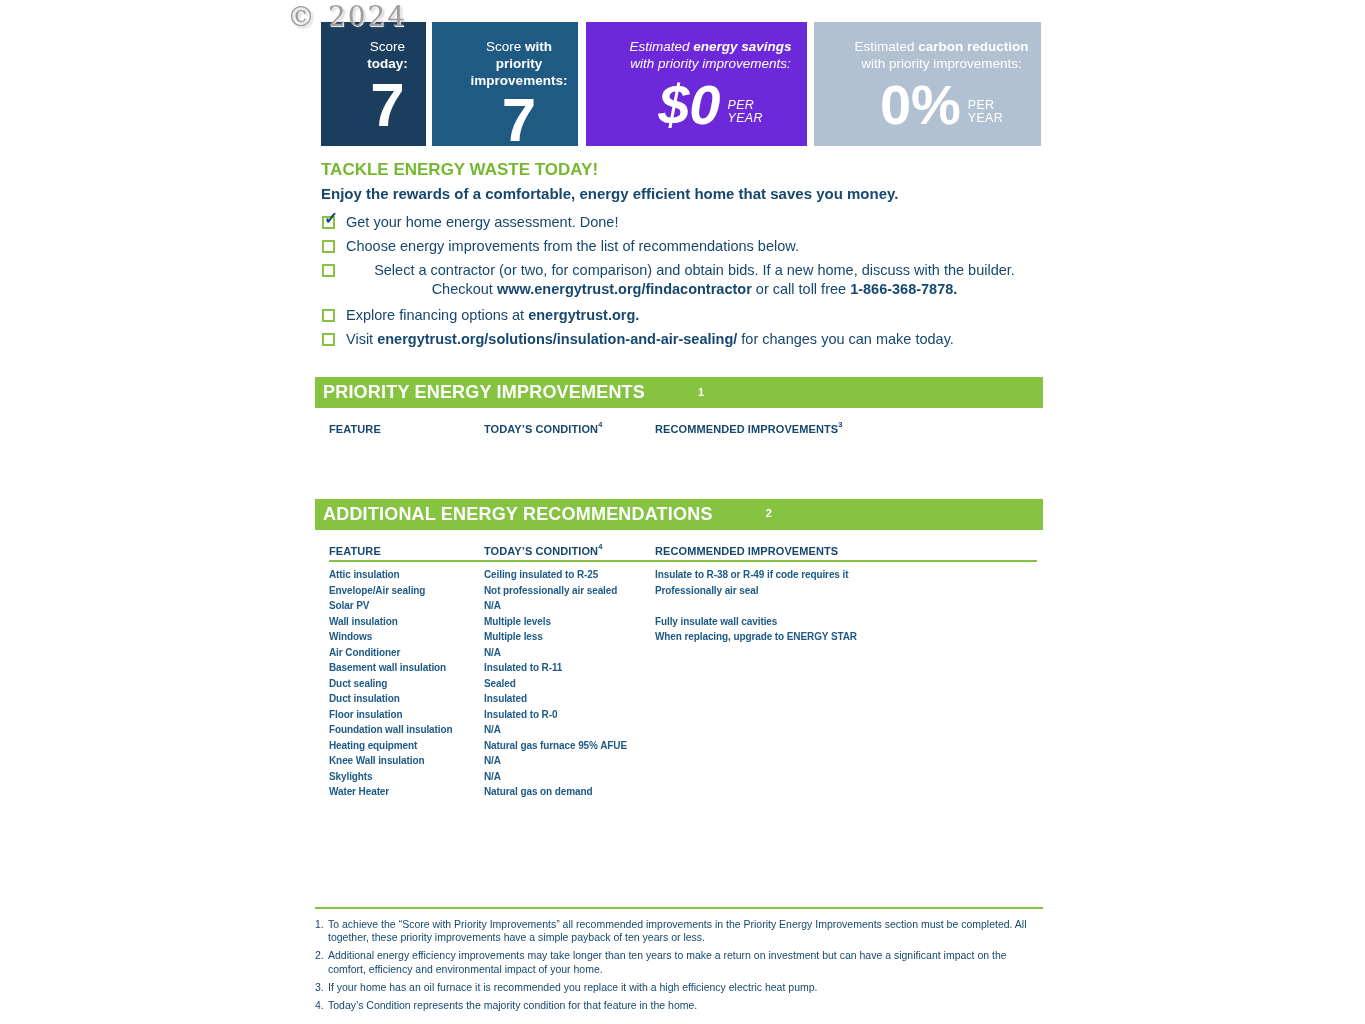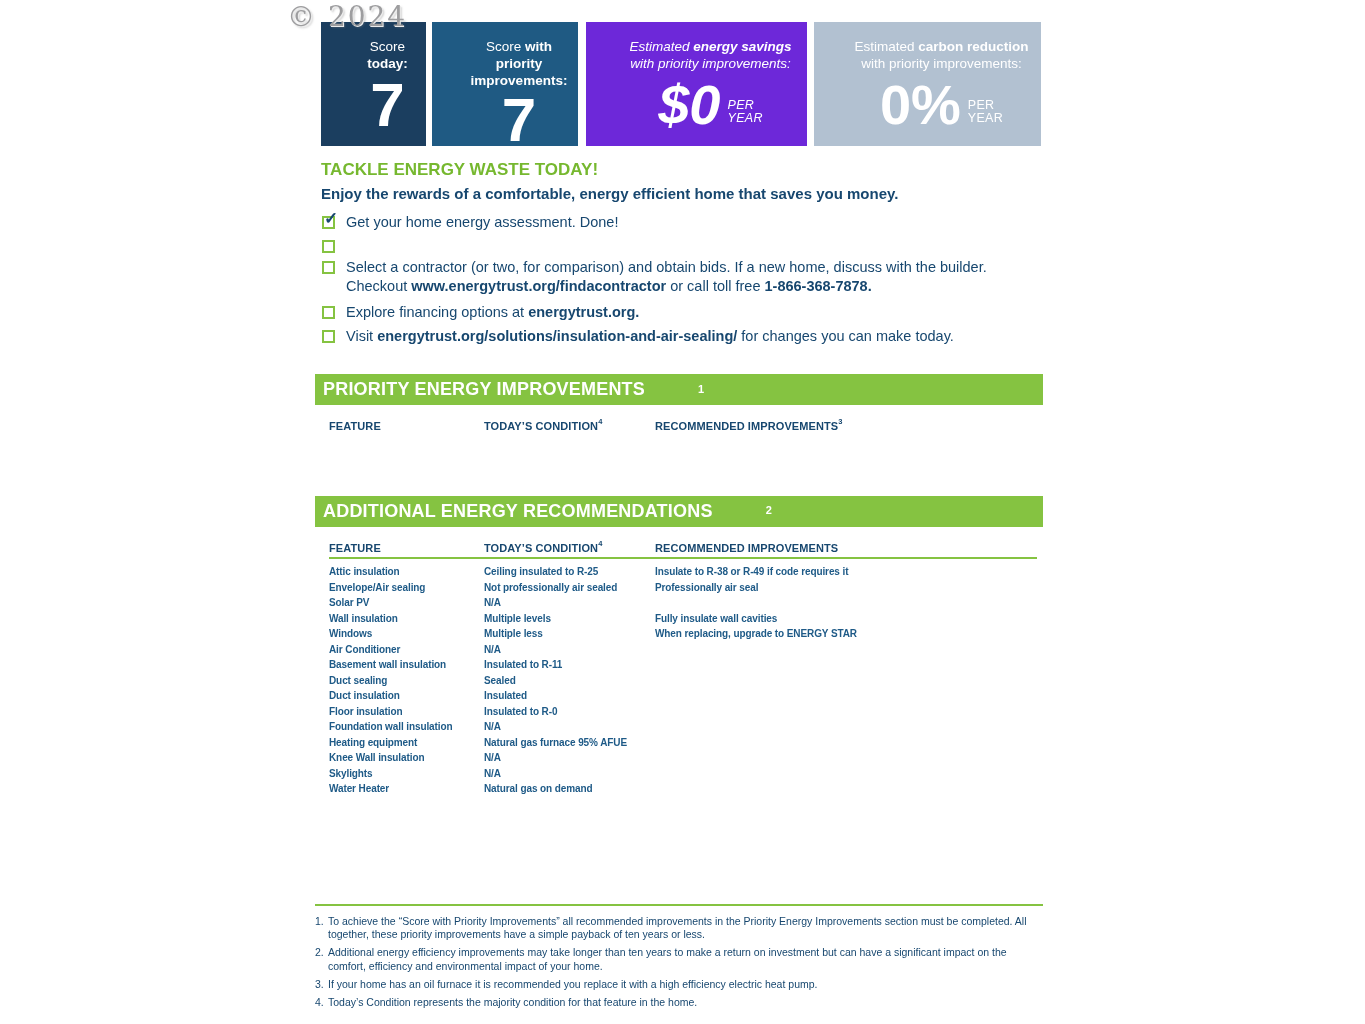--- a/index.html
+++ b/index.html
@@ -36,21 +36,21 @@
   .unit{
     display:flex;flex-direction:column;justify-content:space-between;
     font-size:12.5px;line-height:13px;margin-left:7px;margin-top:14px;letter-spacing:.3px;
   }
 
   
   .headline{margin:15px 0 0 6px;font-size:17px;font-weight:bold;color:#76b82f;line-height:18px;}
   .subheadline{margin:7px 0 0 6px;font-size:15px;font-weight:bold;color:#17476f;line-height:16px;}
   .checklist{margin:11px 0 0 6px;}
   .check-item{display:flex;margin-bottom:5px;line-height:19px;font-size:14.5px;color:#17476f;}
-  .check-item.gap{margin-bottom:7px;}
+  .check-item.gap{margin-bottom:7px;text-align:center;}
   .checkbox{
     position:relative;flex:0 0 13px;width:13px;height:13px;margin:3px 11px 0 1px;
     border:2px solid #85c341;box-sizing:border-box;background:#fff;
   }
   .checkbox .mark{
     position:absolute;left:0px;top:-9px;font-size:17px;font-weight:bold;color:#17476f;
   }
   .check-text b{font-weight:bold;}
 
   
@@ -137,20 +137,21 @@
 
   <div class="checklist">
       <div class="check-item">
         <span class="checkbox">
           <span class="mark">✓</span>
         </span>
         <span class="check-text"><span>Get your home energy assessment. Done!</span></span>
       </div>
       <div class="check-item">
         <span class="checkbox"></span>
+        <span class="check-text"><span>Choose energy improvements from the list of recommendations below.</span></span>
       </div>
       <div class="check-item gap">
         <span class="checkbox"></span>
         <span class="check-text"><span>Select a contractor (or two, for comparison) and obtain bids. If a new home, discuss with the builder. Checkout </span><b>www.energytrust.org/findacontractor</b><span> or call toll free </span><b>1-866-368-7878.</b></span>
       </div>
       <div class="check-item">
         <span class="checkbox"></span>
         <span class="check-text"><span>Explore financing options at </span><b>energytrust.org.</b></span>
       </div>
       <div class="check-item">

